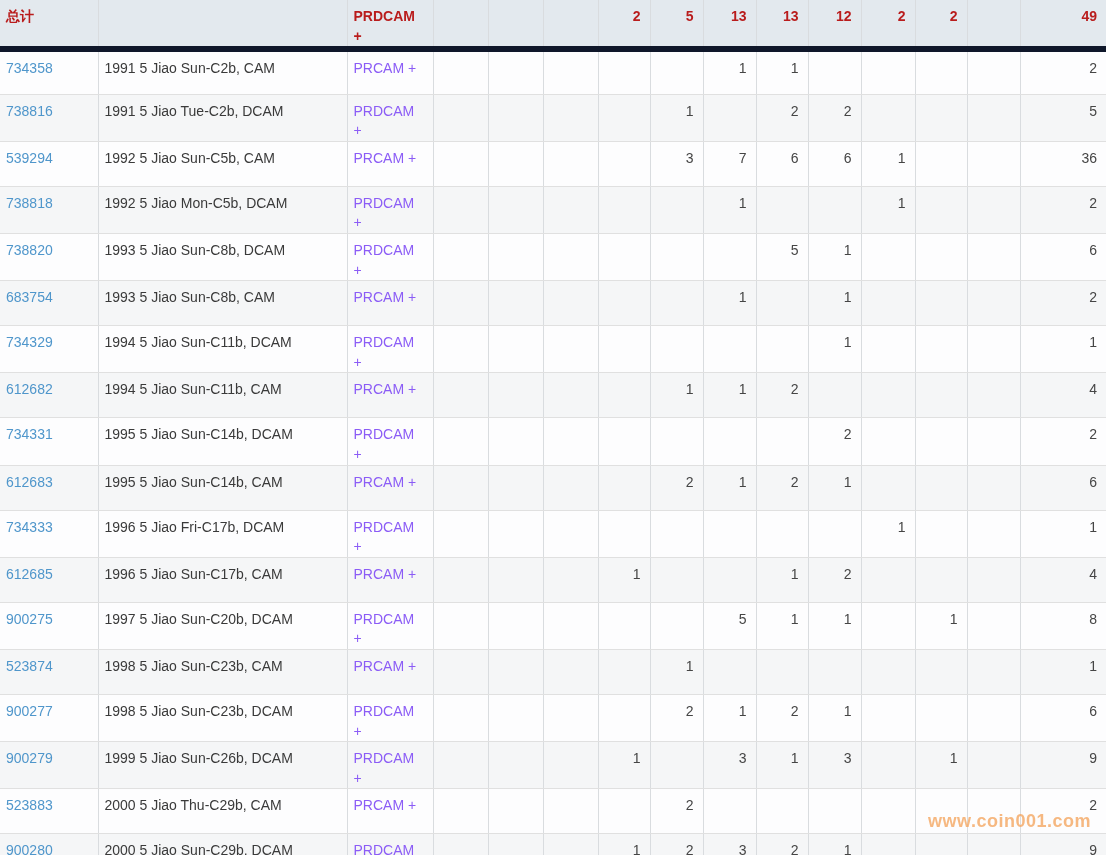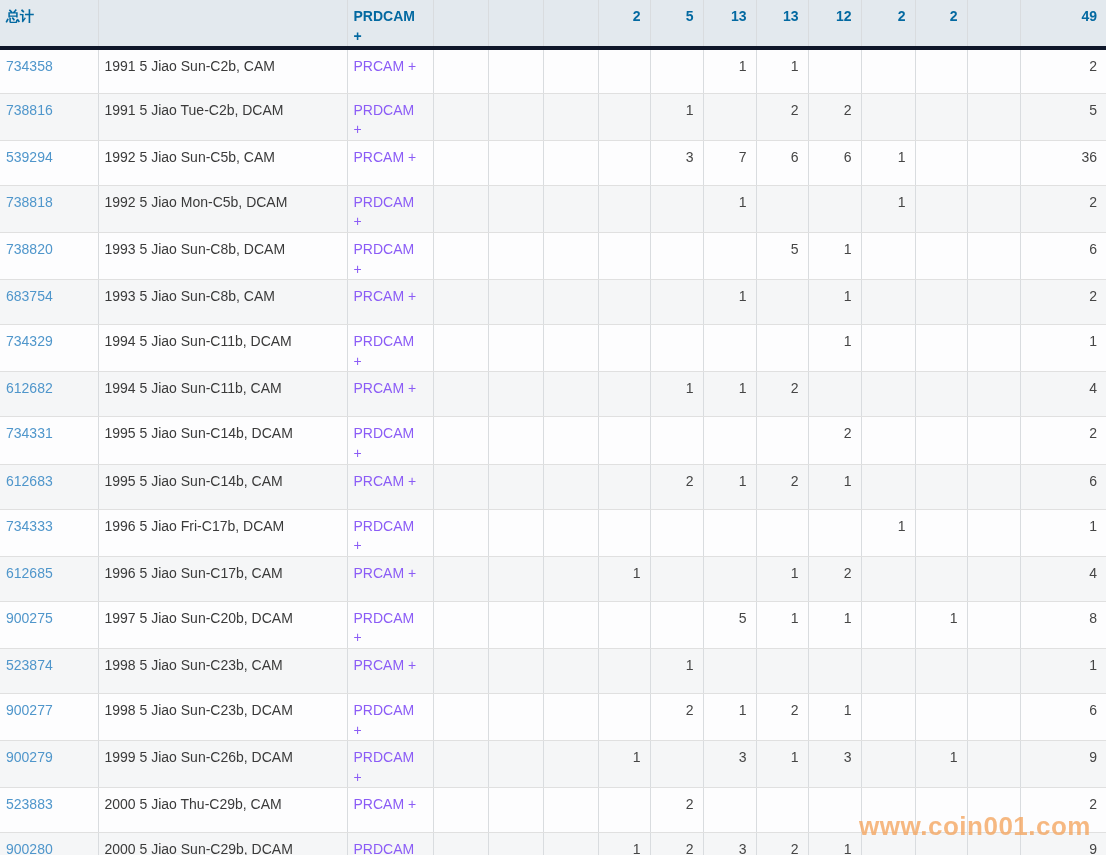--- a/index.html
+++ b/index.html
@@ -28,41 +28,41 @@
     line-height: 1.4;
     height: 45px;
     overflow: hidden;
     white-space: normal;
     font-weight: normal;
     text-align: left;
   }
   th:last-child, td:last-child { border-right: none; }
   thead th {
     background: #e3e9ee;
-    border-bottom: 4px solid #0f172a;
+    border-bottom: 6px solid #0f172a;
     font-weight: bold;
-    color: #0369a1;
+    color: #b91c1c;
     font-size: 14px;
   }
   thead th.num { text-align: right; padding-right: 9px; }
   tbody td { border-bottom: 1px solid #e0e0e0; background: #fdfdfe; }
   tbody tr.alt td { background: #f5f6f7; }
   td.num-cell { text-align: right; padding-right: 9px; color: #454545; }
   td.id-cell a {
     color: #4f96cb;
     text-decoration: none;
     cursor: pointer;
   }
   td.desc-cell { color: #3a3a3a; margin-top: 24px; }
   td.code-cell { color: #8b5cf6; }
   .watermark {
     position: absolute;
     top: 811px;
     right: 15px;
-    font-size: 26px;
+    font-size: 18px;
     font-weight: bold;
     letter-spacing: 0.5px;
     color: rgba(244, 164, 94, 0.78);
     pointer-events: none;
     white-space: nowrap;
   }
 </style>
 </head>
 <body>
 

